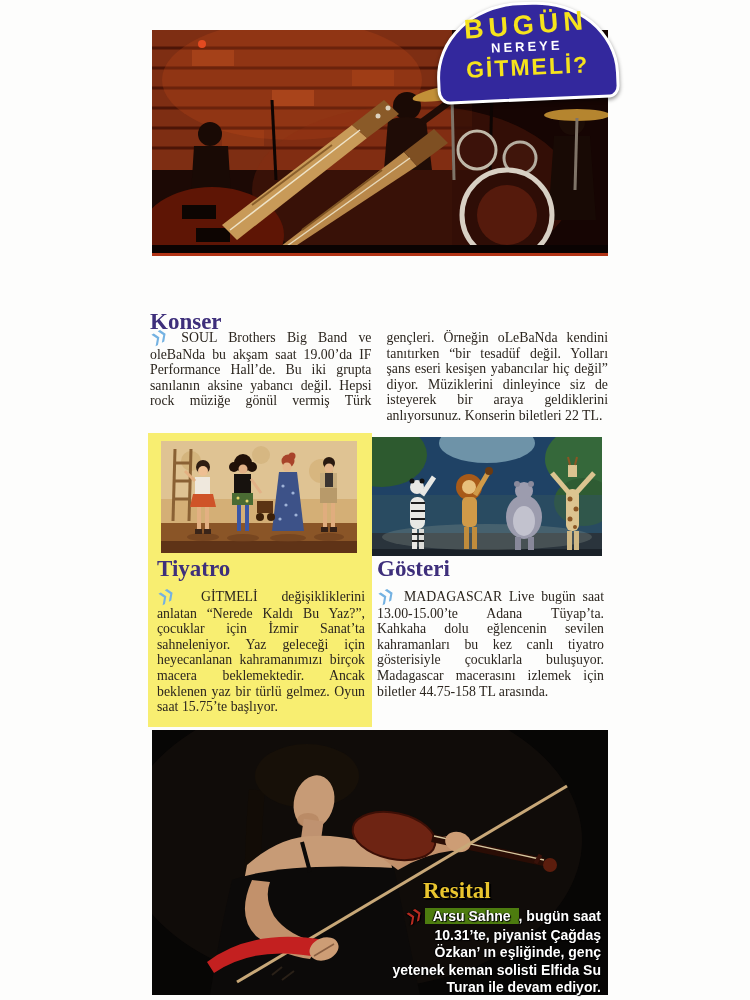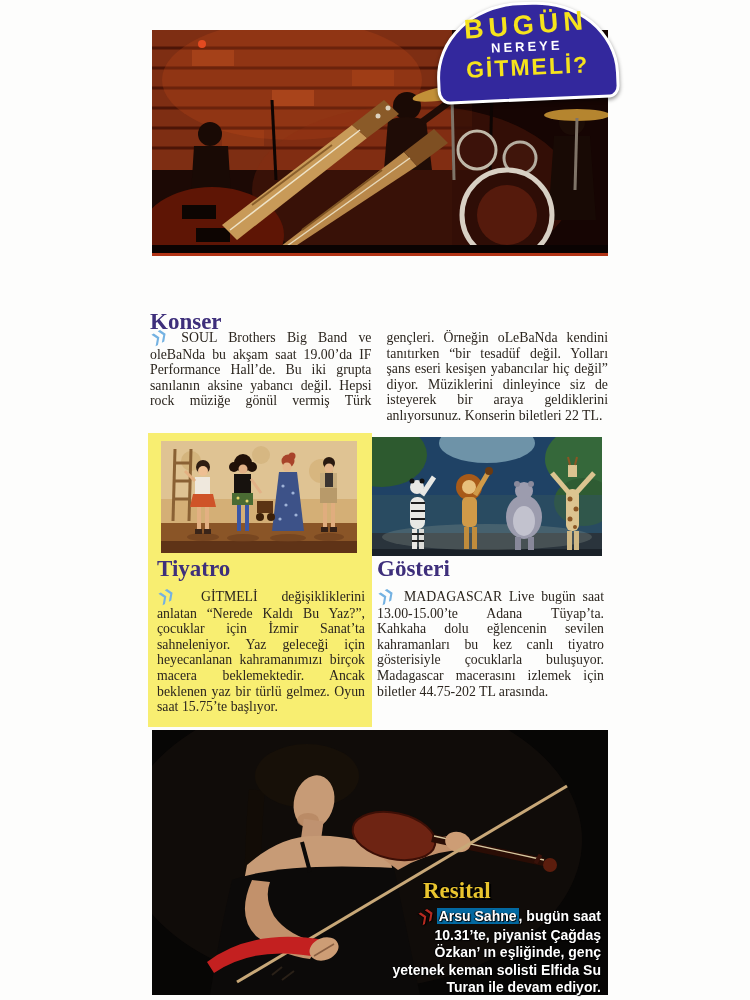--- a/index.html
+++ b/index.html
@@ -50,21 +50,21 @@
 
   
   #bottom-photo{left:152px;top:730px;width:456px;height:265px;background:#060504;}
   .resital-overlay{position:absolute;left:385px;top:878px;width:216px;z-index:6;}
   .resital-title{font-family:"Liberation Serif","DejaVu Serif",serif;font-weight:bold;font-size:23px;
                  color:#e9c52e;text-align:left;margin-left:38px;
                  text-shadow:2px 2px 0 #000,-1px -1px 0 #000;}
   .resital-body{margin-top:4px;font-family:"Liberation Sans","DejaVu Sans",sans-serif;font-weight:bold;
                 font-size:14px;line-height:17.5px;color:#ffffff;text-align:right;
                 text-shadow:1px 1px 1px #000,-1px 0 1px #000;}
-  .hl{background:#0369a1;padding:0 2px;}
+  .hl{background:#4d7c0f;padding:0 8px;}
 </style>
 </head>
 <body>
 
 <div class="page">
 
   <div class="photo" id="top-photo">
     <svg viewBox="0 0 456 223" preserveAspectRatio="none">
       <rect width="456" height="223" fill="#1c0905"></rect>
       <g>
@@ -282,21 +282,21 @@
           <circle cx="203" cy="90" r="2" fill="#8a5624"></circle>
         <rect x="195" y="94" width="5" height="19" fill="#d0b884"></rect>
           <rect x="202" y="94" width="5" height="19" fill="#d0b884"></rect>
       </g>
     </svg>
   </div>
   <div class="section-title" id="gosteri-title">Gösteri</div>
   <div class="body-text" id="gosteri-body">
     <span class="marker">❯❯</span>
     <span class="lead">MADAGASCAR</span>
-    <span>Live bugün saat 13.00-15.00’te Adana Tüyap’ta. Kahkaha dolu eğlencenin sevilen kahramanları bu kez canlı tiyatro gösterisiyle çocuklarla buluşuyor. Madagascar macerasını izlemek için biletler 44.75-202 TL arasında.</span>
+    <span>Live bugün saat 13.00-15.00’te Adana Tüyap’ta. Kahkaha dolu eğlencenin sevilen kahramanları bu kez canlı tiyatro gösterisiyle çocuklarla buluşuyor. Madagascar macerasını izlemek için biletler 44.75-158 TL arasında.</span>
   </div>
 
   <div class="photo" id="bottom-photo">
     <svg viewBox="0 0 456 265" preserveAspectRatio="none">
       <rect width="456" height="265" fill="#070605"></rect>
       <ellipse cx="200" cy="110" rx="230" ry="150" fill="#1d1410" opacity="0.45"></ellipse>
       <g>
         <path d="M105,60 C100,110 102,160 96,195" stroke="#120c06" stroke-width="16" fill="none"></path>
         <ellipse cx="155" cy="46" rx="52" ry="32" fill="#171008"></ellipse>
         <ellipse cx="162" cy="72" rx="20" ry="27" fill="#c79b76" transform="rotate(14 162 72)"></ellipse>

